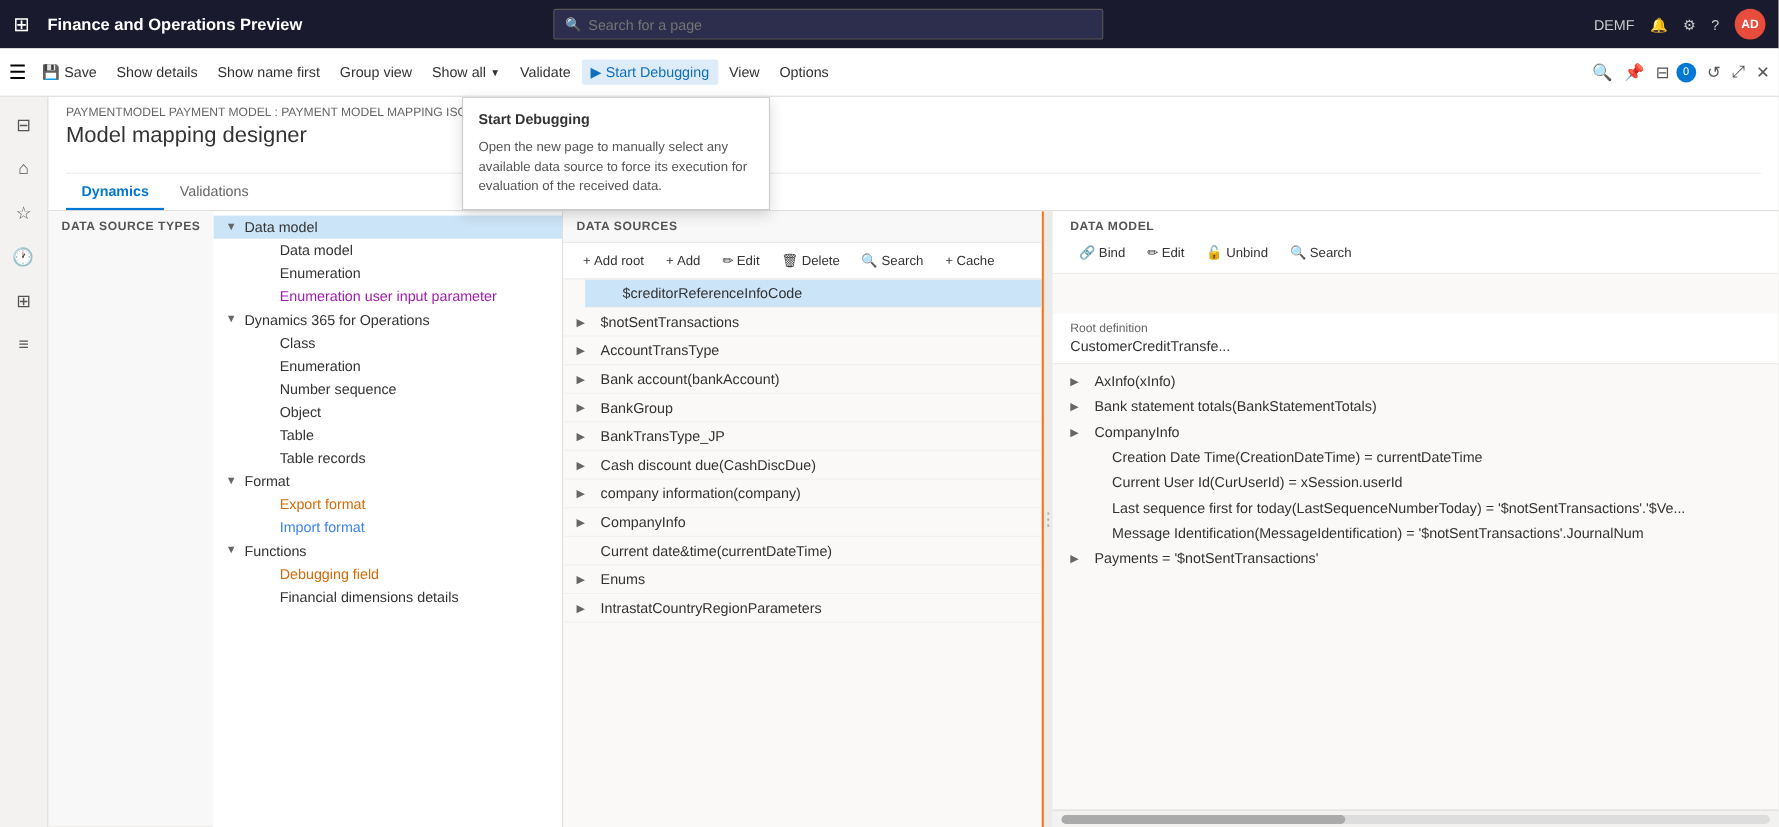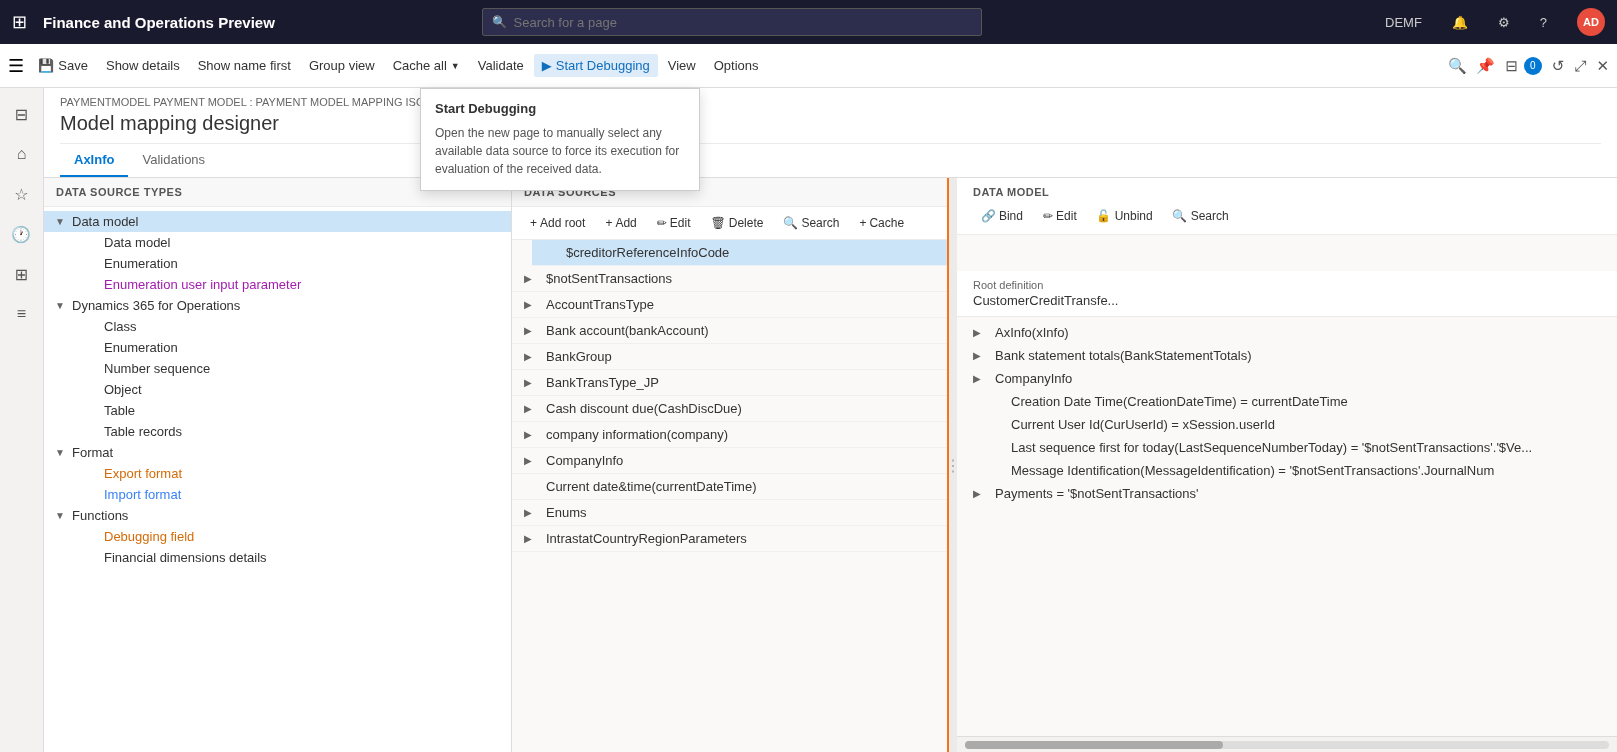--- a/index.html
+++ b/index.html
@@ -35,21 +35,21 @@
       background: transparent;
       border: none;
       outline: none;
       color: #ccc;
       font-size: 13px;
       flex: 1;
     }
     .top-nav .nav-right {
       display: flex;
       align-items: center;
-      gap: 30px;
+      gap: 14px;
       margin-left: auto;
     }
     .top-nav .nav-right span { color: #ccc; font-size: 13px; cursor: pointer; }
     .top-nav .avatar {
       width: 28px; height: 28px;
       background: #e74c3c;
       border-radius: 50%;
       display: flex; align-items: center; justify-content: center;
       color: #fff; font-size: 11px; font-weight: 700;
     }
@@ -120,21 +120,21 @@
       overflow: hidden;
     }
 
     
     .page-header {
       background: #fff;
       padding: 8px 16px 0 16px;
       border-bottom: 1px solid #ddd;
     }
     .breadcrumb { font-size: 11px; color: #666; margin-bottom: 4px; }
-    .page-title { font-size: 20px; font-weight: 300; color: #333; margin-bottom: 8px; }
+    .page-title { font-size: 20px; font-weight: 300; color: #333; margin-bottom: 22px; }
     .tabs { display: flex; gap: 0; border-top: 1px solid #edebe9; }
     .tab {
       padding: 8px 14px;
       font-size: 13px;
       cursor: pointer;
       color: #666;
       border-bottom: 2px solid transparent;
     }
     .tab.active { color: #0078d4; border-bottom: 2px solid #0078d4; font-weight: 600; }
 
@@ -144,21 +144,21 @@
       flex: 1;
       overflow: hidden;
     }
 
     
     .left-panel {
       width: 468px;
       background: #fff;
       border-right: 1px solid #ddd;
       display: flex;
-      flex-direction: column;
+      flex-direction: row;
       overflow: hidden;
     }
     .panel-header {
       padding: 8px 12px;
       font-size: 11px;
       font-weight: 700;
       color: #555;
       letter-spacing: 0.5px;
       background: #f8f8f8;
       border-bottom: 1px solid #edebe9;
@@ -345,21 +345,21 @@
   <button class="toolbar-btn">
     <span>Show details</span>
   </button>
   <button class="toolbar-btn">
     <span>Show name first</span>
   </button>
   <button class="toolbar-btn">
     <span>Group view</span>
   </button>
   <button class="toolbar-btn">
-    <span>Cache all</span>
+    <span>Show all</span>
     <span style="font-size:9px;">▼</span>
   </button>
   <button class="toolbar-btn">
     <span>Validate</span>
   </button>
   <button class="toolbar-btn active">
     <span>▶</span>
     <span>Start Debugging</span>
   </button>
   <button class="toolbar-btn">
@@ -393,21 +393,21 @@
     <div class="side-icon">⊞</div>
     <div class="side-icon">≡</div>
   </div>
 
   <div class="panels">
 
     <div class="page-header">
       <div class="breadcrumb">PAYMENTMODEL PAYMENT MODEL : PAYMENT MODEL MAPPING ISO2002...</div>
       <div class="page-title">Model mapping designer</div>
       <div class="tabs">
-        <div class="tab active">AxInfo</div>
+        <div class="tab active">Dynamics</div>
         <div class="tab">Validations</div>
       </div>
     </div>
 
     <div class="three-col">
 
       <div class="left-panel">
         <div class="panel-header">DATA SOURCE TYPES</div>
         <div class="tree-content">
 

